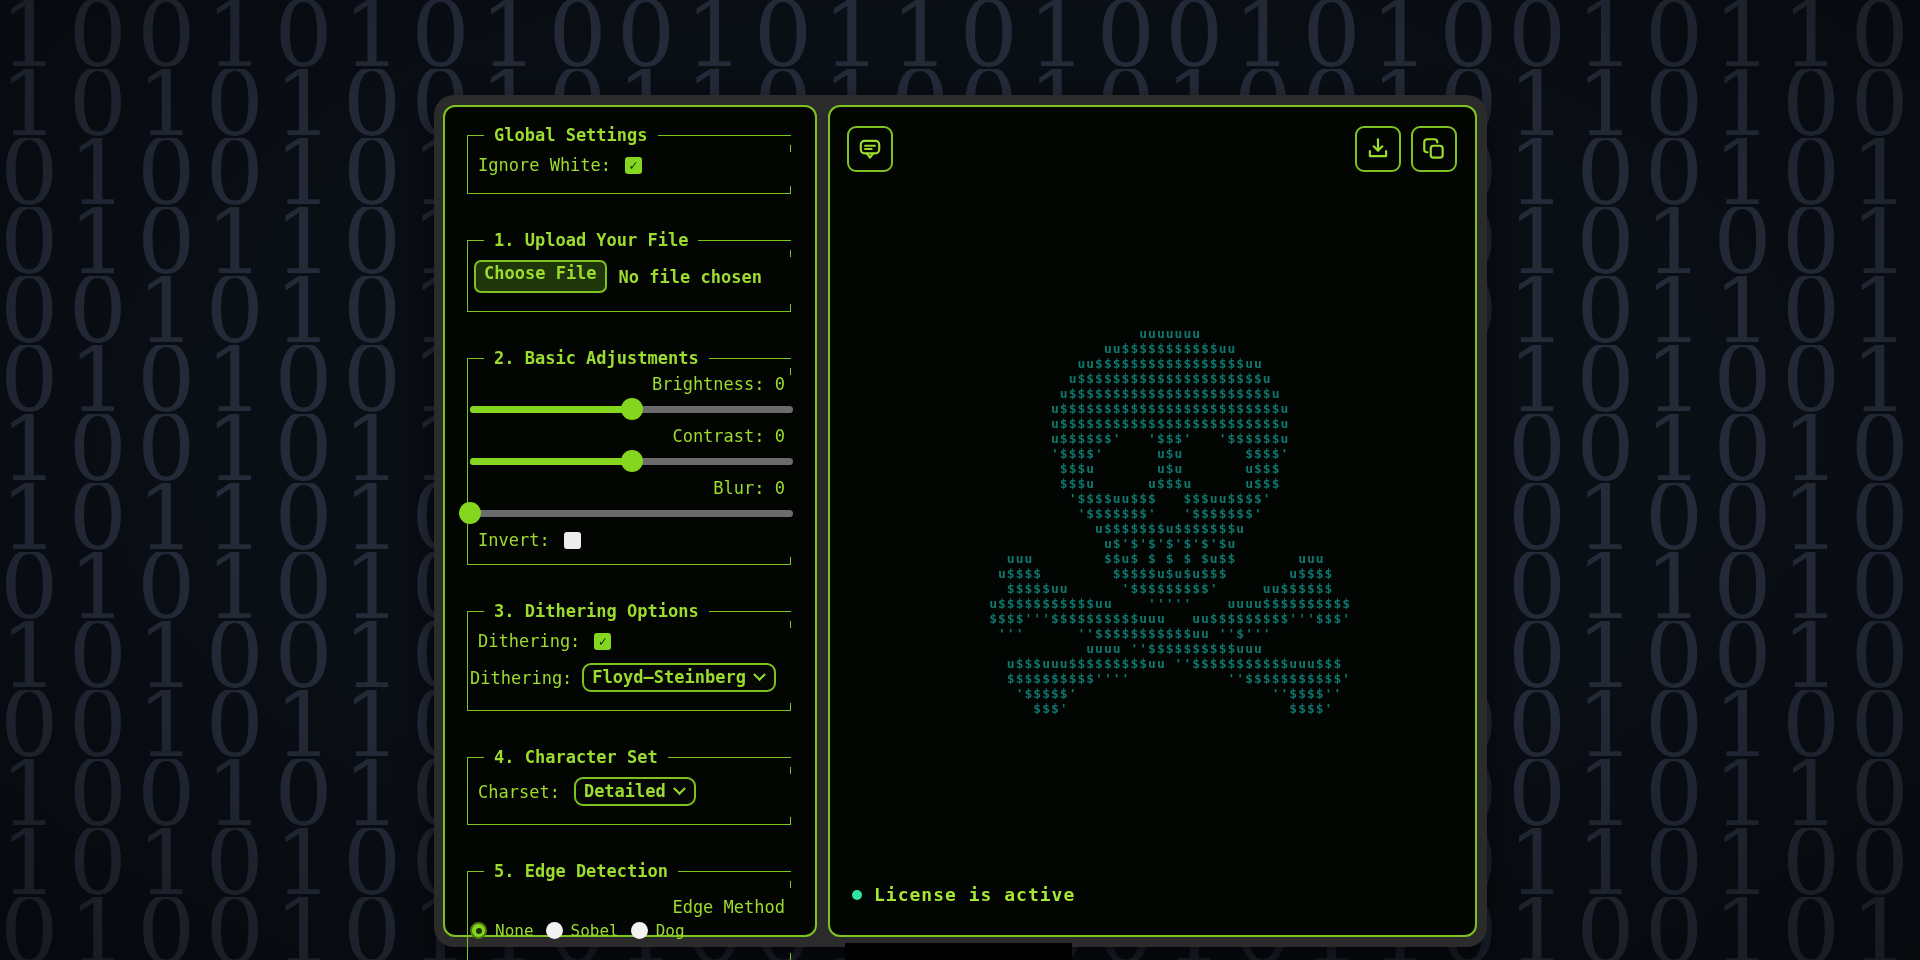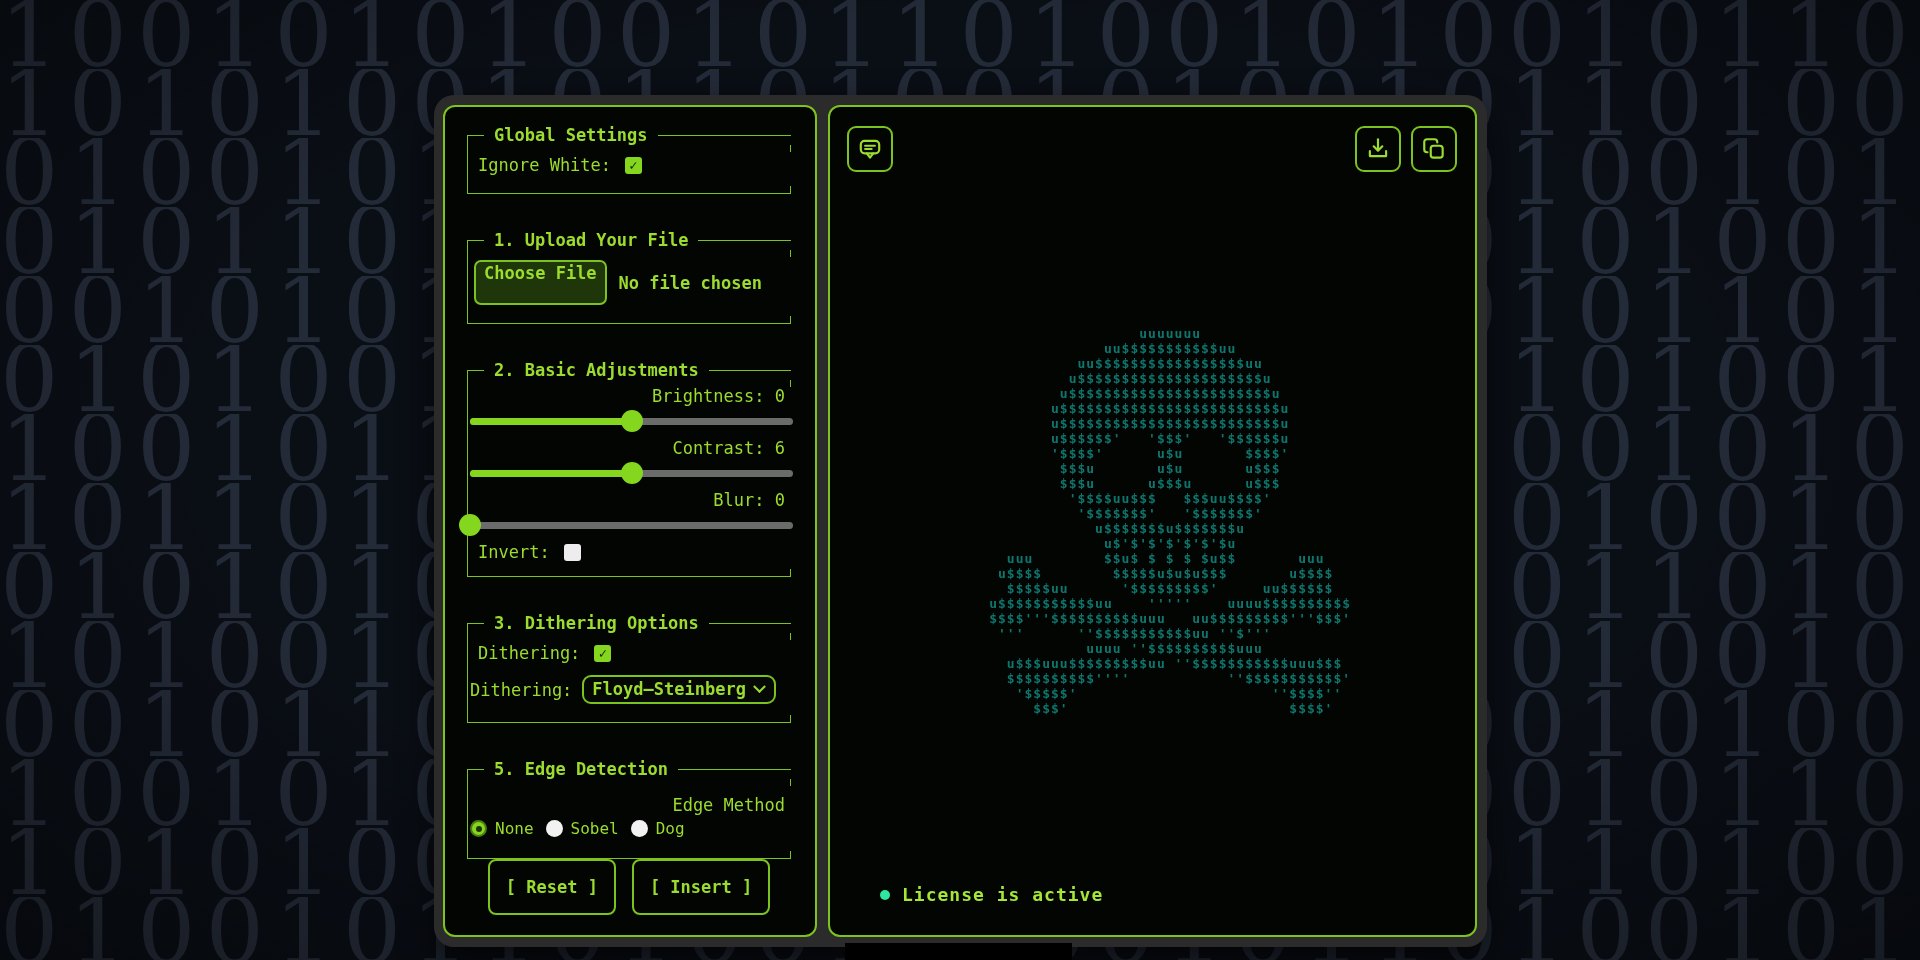--- a/index.html
+++ b/index.html
@@ -71,21 +71,21 @@
   
   .select{display:inline-flex;align-items:center;gap:9px;border:2px solid var(--bd);
           border-radius:9px;padding:2px 10px 3px 8px;color:var(--tx);
           font-size:17px;font-weight:700;background:#050805;white-space:nowrap;}
   .chev{width:9px;height:9px;border-right:2px solid var(--tx);
         border-bottom:2px solid var(--tx);transform:rotate(45deg) translate(-2px,-2px);}
 
   
   .file-btn{border:2px solid var(--bd);border-radius:7px;background:#1e3609;
             color:var(--tx);font-family:inherit;font-size:17px;font-weight:700;
-            padding:1px 8px 20px;}
+            padding:1px 8px 8px;}
   .file-status{color:var(--tx);font-size:17px;font-weight:700;margin-left:10px;}
 
   
   .edge-label{margin:10px 0 4px -14px;}
   .radio-row{display:flex;align-items:center;gap:12px;margin:2px 0 6px -6px;}
   .radio-row .lbl{font-size:16px;}
   .radio-item{display:flex;align-items:center;gap:8px;}
 
   
   .actions{margin-top:auto;display:flex;justify-content:center;gap:16px;padding-bottom:2px;}
@@ -96,21 +96,21 @@
   
   .rp-toolbar-left{position:absolute;left:17px;top:19px;}
   .rp-toolbar-right{position:absolute;right:18px;top:19px;display:flex;gap:10px;}
   .icon-btn{width:46px;height:46px;border:2px solid var(--bd);border-radius:9px;
             background:transparent;display:flex;align-items:center;justify-content:center;}
   .icon-btn svg{stroke:var(--tx);fill:none;stroke-width:2;stroke-linecap:round;
             stroke-linejoin:round;}
   .art-wrap{position:absolute;inset:0;display:flex;align-items:center;justify-content:center;}
   pre.ascii{color:#0f766e;font-family:"DejaVu Sans Mono",monospace;font-size:13px;
             line-height:15px;letter-spacing:1px;font-weight:700;}
-  .license{position:absolute;left:50px;bottom:30px;display:flex;align-items:center;gap:12px;}
+  .license{position:absolute;left:22px;bottom:30px;display:flex;align-items:center;gap:12px;}
   .license-dot{width:10px;height:10px;border-radius:50%;background:#2ee6a0;}
   .license-text{color:#a5e636;font-size:18px;font-weight:700;letter-spacing:1px;}
 
   .bottom-black-bar{position:absolute;left:845px;top:943px;width:227px;height:17px;
             background:#000;}
 </style>
 </head>
 <body>
 
 <div class="stage">
@@ -156,21 +156,21 @@
       <fieldset class="fs" style="padding-bottom:10px;">
         <legend>2. Basic Adjustments</legend>
 
         <div class="lbl">Brightness: 0</div>
         <div class="slider">
           <div class="sl-track"></div>
           <div class="sl-fill" style="width: 50%;"></div>
           <div class="sl-thumb" style="left: calc(50% - 11px);"></div>
         </div>
 
-        <div class="lbl">Contrast: 6</div>
+        <div class="lbl">Contrast: 0</div>
         <div class="slider">
           <div class="sl-track"></div>
           <div class="sl-fill" style="width: 50%;"></div>
           <div class="sl-thumb" style="left: calc(50% - 11px);"></div>
         </div>
 
         <div class="lbl">Blur: 0</div>
         <div class="slider">
           <div class="sl-track"></div>
           <div class="sl-fill" style="width: 0%;"></div>
@@ -191,20 +191,30 @@
         </div>
         <div class="row" style="margin-top:12px;margin-left:-6px;">
           <span class="lbl">Dithering:</span>
           <span class="select" style="margin-left:-4px;">
             <span>Floyd–Steinberg</span>
             <span class="chev"></span>
           </span>
         </div>
       </fieldset>
 
+      <fieldset class="fs">
+        <legend>4. Character Set</legend>
+        <div class="row">
+          <span class="lbl">Charset:</span>
+          <span class="select">
+            <span>Detailed</span>
+            <span class="chev"></span>
+          </span>
+        </div>
+      </fieldset>
 
       <fieldset class="fs" style="margin-bottom:0;">
         <legend>5. Edge Detection</legend>
         <div class="lbl edge-label">Edge Method</div>
         <div class="radio-row">
           <span class="radio-item">
             <span class="radio on"></span>
             <span class="lbl">None</span>
           </span>
           <span class="radio-item">

